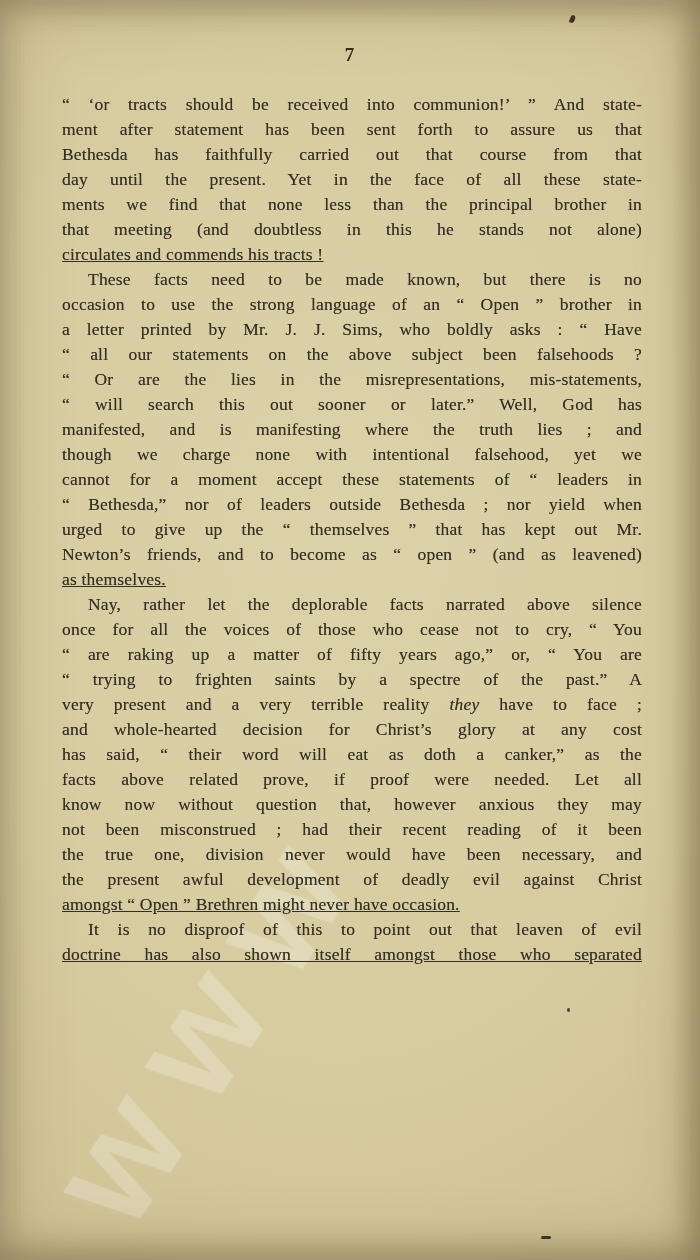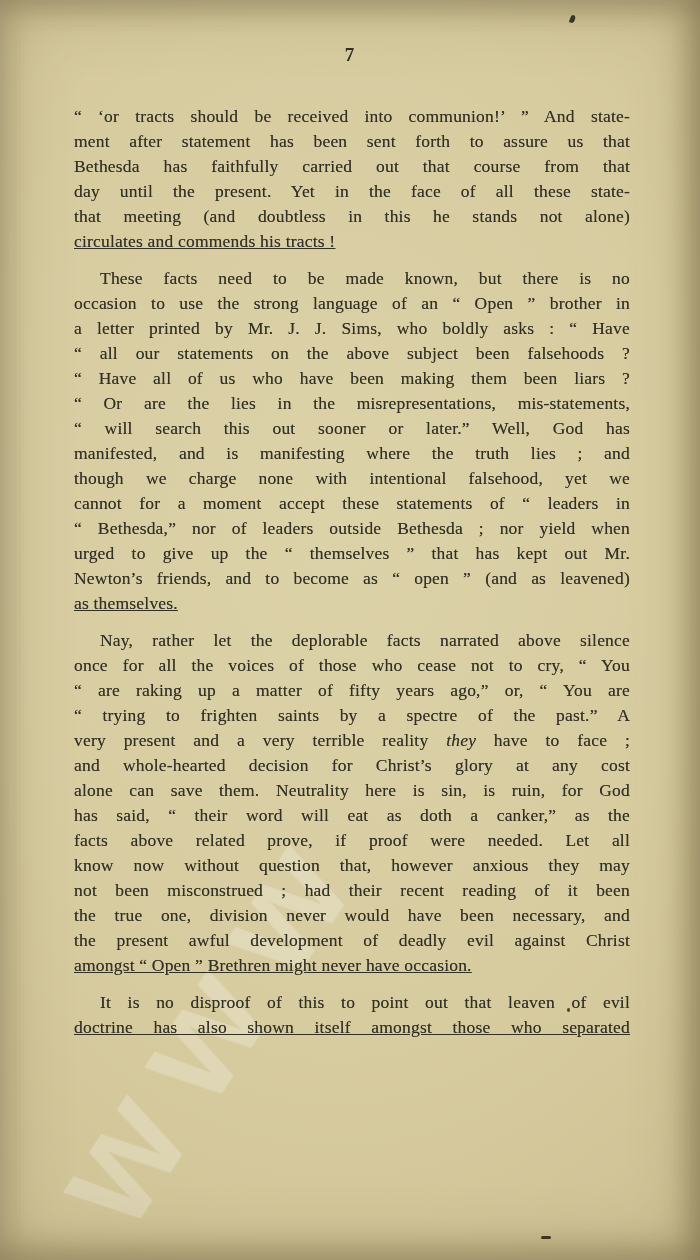--- a/index.html
+++ b/index.html
@@ -60,21 +60,21 @@
     position: absolute;
     left: 62px;
     top: 92px;
     width: 580px;
     font-size: 17.5px;
     line-height: 25px;
     letter-spacing: 0.2px;
     text-shadow: 0 0 0.5px rgba(50, 45, 32, 0.55);
   }
 
-  .para { margin: 12px; }
+  .para { margin: 0; }
 
   .tline {
     text-align: justify;
     text-align-last: justify;
     min-height: 25px;
     white-space: normal;
   }
   .para .tline:last-child { text-align-last: left; text-decoration: underline; }
   .para.cont .tline:last-child { text-align-last: justify; }
   .para.indent .tline:first-child { text-indent: 26px; }
@@ -112,47 +112,46 @@
   <div class="watermark">www</div>
 
   <div class="page-number">7</div>
 
   <div class="body-text">
     <div class="para">
         <div class="tline">“ ‘or tracts should be received into communion!’ ”  And state-</div>
         <div class="tline">ment after statement has been sent forth to assure us that</div>
         <div class="tline">Bethesda has faithfully carried out that course from that</div>
         <div class="tline">day until the present.  Yet in the face of all these state-</div>
+        <div class="tline">ments we find that none less than the principal brother in</div>
         <div class="tline">that meeting (and doubtless in this he stands not alone)</div>
         <div class="tline">circulates and commends his tracts !</div>
       </div>
     <div class="para indent">
         <div class="tline">These facts need to be made known, but there is no</div>
         <div class="tline">occasion to use the strong language of an “ Open ” brother in</div>
         <div class="tline">a letter printed by Mr. J. J. Sims, who boldly asks : “ Have</div>
         <div class="tline">“ all our statements on the above subject been falsehoods ?</div>
-        <div class="tline">“ Have all of us who have been making them been liars ?</div>
         <div class="tline">“ Or are the lies in the misrepresentations, mis-statements,</div>
         <div class="tline">“ will search this out sooner or later.”  Well, God has</div>
         <div class="tline">manifested, and is manifesting where the truth lies ; and</div>
         <div class="tline">though we charge none with intentional falsehood, yet we</div>
         <div class="tline">cannot for a moment accept these statements of “ leaders in</div>
         <div class="tline">“ Bethesda,” nor of leaders outside Bethesda ; nor yield when</div>
         <div class="tline">urged to give up the “ themselves ” that has kept out Mr.</div>
         <div class="tline">Newton’s friends, and to become as “ open ” (and as leavened)</div>
         <div class="tline">as themselves.</div>
       </div>
     <div class="para indent">
         <div class="tline">Nay, rather let the deplorable facts narrated above silence</div>
         <div class="tline">once for all the voices of those who cease not to cry, “ You</div>
         <div class="tline">“ are raking up a matter of fifty years ago,” or, “ You are</div>
         <div class="tline">“ trying to frighten saints by a spectre of the past.”  A</div>
         <div class="tline">very present and a very terrible reality <em>they</em> have to face ;</div>
         <div class="tline">and whole-hearted decision for Christ’s glory at any cost</div>
-        <div class="tline">alone can save them.  Neutrality here is sin, is ruin, for God</div>
         <div class="tline">has said, “ their word will eat as doth a canker,” as the</div>
         <div class="tline">facts above related prove, if proof were needed.  Let all</div>
         <div class="tline">know now without question that, however anxious they may</div>
         <div class="tline">not been misconstrued ; had their recent reading of it been</div>
         <div class="tline">the true one, division never would have been necessary, and</div>
         <div class="tline">the present awful development of deadly evil against Christ</div>
         <div class="tline">amongst “ Open ” Brethren might never have occasion.</div>
       </div>
     <div class="para indent cont">
         <div class="tline">It is no disproof of this to point out that leaven of evil</div>

